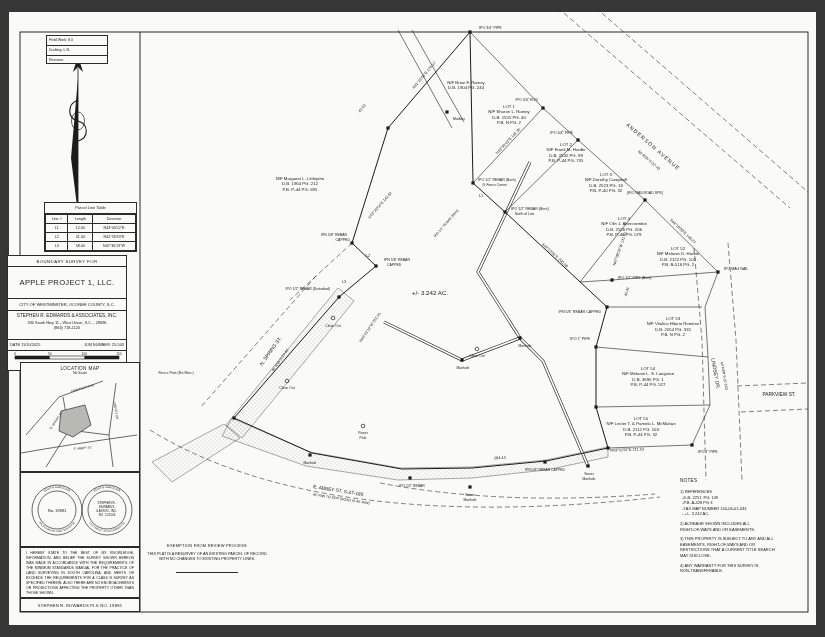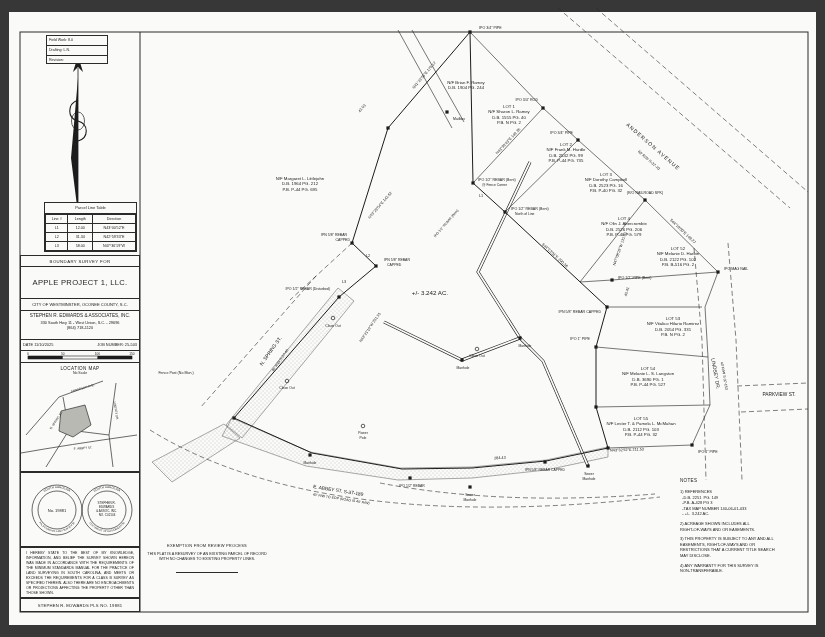--- a/index.html
+++ b/index.html
@@ -11,21 +11,21 @@
   #rev-table{left:46px;top:35px;width:62px;height:29px;}
   .rev-row{height:9px;line-height:9px;border-bottom:1px solid #2b2b2b;font-size:3.6px;padding-left:2px;overflow:hidden;}
   .rev-row:last-child{border-bottom:none;}
   
   #pl-table{left:44px;top:202px;width:93px;}
   #pl-table table{border-collapse:collapse;width:100%;}
   #pl-table .cap{font-size:4px;text-align:center;height:10px;line-height:10px;border-bottom:1px solid #2b2b2b;}
   #pl-table th,#pl-table td{border:1px solid #2b2b2b;font-size:3.7px;font-weight:normal;
      text-align:center;height:8px;line-height:8px;padding:0 1px;white-space:nowrap;}
   
-  #titleblock{left:20px;top:255px;width:120px;height:116px;}
+  #titleblock{left:7px;top:255px;width:120px;height:116px;}
   .tb-row{border-bottom:1px solid #2b2b2b;text-align:center;overflow:hidden;}
   #tb-heading{height:10px;line-height:11px;font-size:4.3px;letter-spacing:.4px;}
   #tb-client{height:31px;line-height:31px;font-size:7.6px;letter-spacing:.3px;}
   #tb-city{height:11px;line-height:11px;font-size:4.1px;}
   #tb-firm{height:26px;padding-top:2px;}
   #tb-firm .f1{font-size:4.7px;line-height:6.5px;}
   #tb-firm .f2{font-size:3.9px;line-height:5.8px;}
   #tb-datejob{height:10px;line-height:10px;font-size:3.9px;display:flex;justify-content:space-between;padding:0 2px;}
   #tb-scale{height:17px;border-bottom:none;}
   

